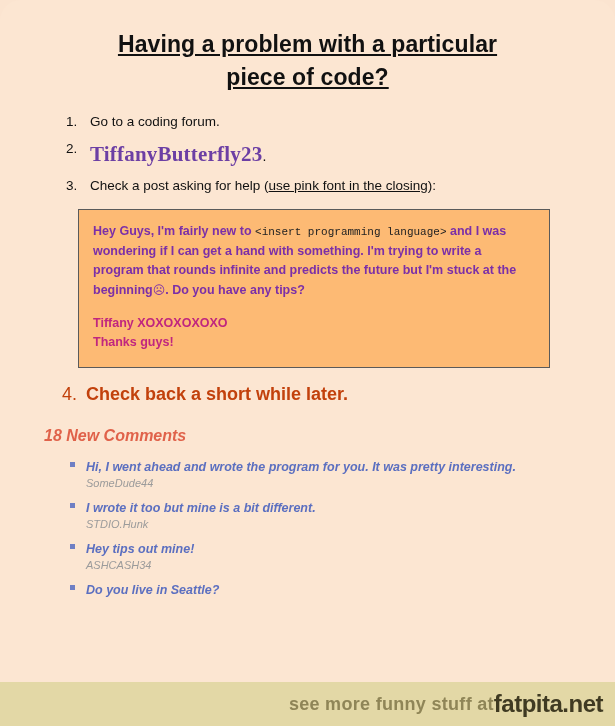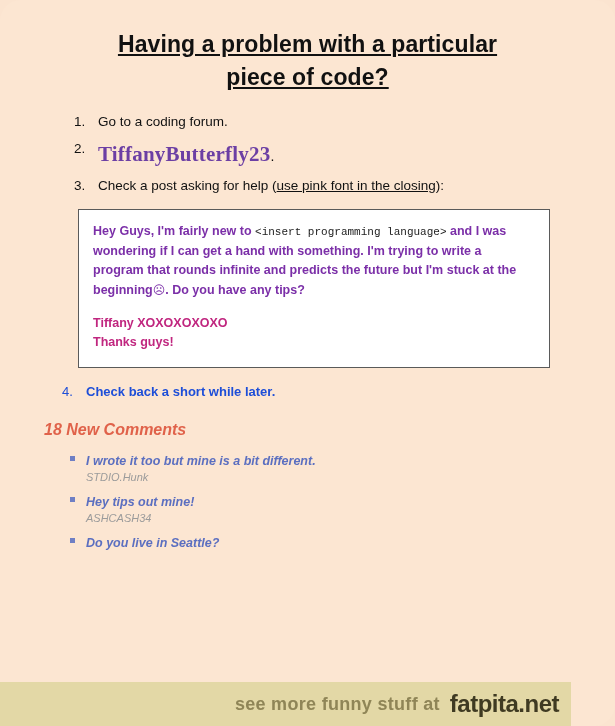--- a/index.html
+++ b/index.html
@@ -28,21 +28,21 @@
     color: #111111;
     text-decoration: underline;
     line-height: 1.45;
     padding: 28px 55px 0 55px;
     letter-spacing: 0.1px;
   }
   .title .line2 {
     display: block;
   }
   ol.steps {
-    margin: 18px 0 0 12px;
+    margin: 18px 0 0 4px;
     padding: 0 0 0 62px;
     list-style: none;
     counter-reset: stepnum;
   }
   ol.steps > li {
     position: relative;
     counter-increment: stepnum;
     font-size: 13.5px;
     color: #111111;
     margin-bottom: 9px;
@@ -75,21 +75,21 @@
     font-size: 14px;
   }
   .u {
     text-decoration: underline;
   }
   .postbox {
     margin: 14px 0 0 78px;
     width: 472px;
     box-sizing: border-box;
     border: 1px solid #5a5a5a;
-    background: #ffffff;
+    background: #fdba74;
     padding: 12px 14px 14px 14px;
     min-height: 150px;
   }
   .postbox p {
     margin: 0;
     font-size: 12.5px;
     line-height: 1.55;
     color: #7b2fa8;
     font-weight: bold;
   }
@@ -109,22 +109,22 @@
   .postbox .sign {
     color: #c0267f;
   }
   ol.steps2 {
     margin: 16px 0 0 0;
     padding: 0 0 0 62px;
     list-style: none;
   }
   ol.steps2 > li {
     position: relative;
-    font-size: 13px;
-    color: #1d4ed8;
+    font-size: 18px;
+    color: #c2410c;
     padding-left: 24px;
     font-weight: bold;
   }
   ol.steps2 > li:before {
     content: "4.";
     position: absolute;
     left: 0;
     top: 0;
     font-weight: normal;
   }
@@ -164,40 +164,40 @@
     display: block;
     margin-top: 2px;
     font-size: 11px;
     font-style: italic;
     color: #9b9b9b;
   }
   .footer {
     position: absolute;
     left: 0;
     bottom: 0;
-    width: 571px;
+    width: 615px;
     height: 44px;
     background: #e3d8a6;
     display: flex;
     align-items: center;
     justify-content: flex-end;
     padding-right: 12px;
     box-sizing: border-box;
   }
   .footer .f1 {
     font-size: 18px;
     font-weight: bold;
     color: #8f8557;
     letter-spacing: 0.3px;
   }
   .footer .f2 {
     font-size: 24px;
     font-weight: bold;
     color: #3f3a22;
-    margin-left: 10px;
+    margin-left: 0;
     letter-spacing: -0.5px;
   }
 </style>
 </head>
 <body>
 
 <div class="page">
 
   <div class="title">
     <span>Having a problem with a particular</span>
@@ -226,20 +226,24 @@
   <ol class="steps2">
     <li>
       <span>Check back a short while later.</span>
     </li>
   </ol>
 
   <div class="comments-count">18 New Comments</div>
 
   <ul class="comments">
     <li>
+      <span class="ctext">Hi, I went ahead and wrote the program for you. It was pretty interesting.</span>
+      <span class="cuser">SomeDude44</span>
+    </li>
+    <li>
       <span class="ctext">I wrote it too but mine is a bit different.</span>
       <span class="cuser">STDIO.Hunk</span>
     </li>
     <li>
       <span class="ctext">Hey tips out mine!</span>
       <span class="cuser">ASHCASH34</span>
     </li>
     <li>
       <span class="ctext">Do you live in Seattle?</span>
     </li>

